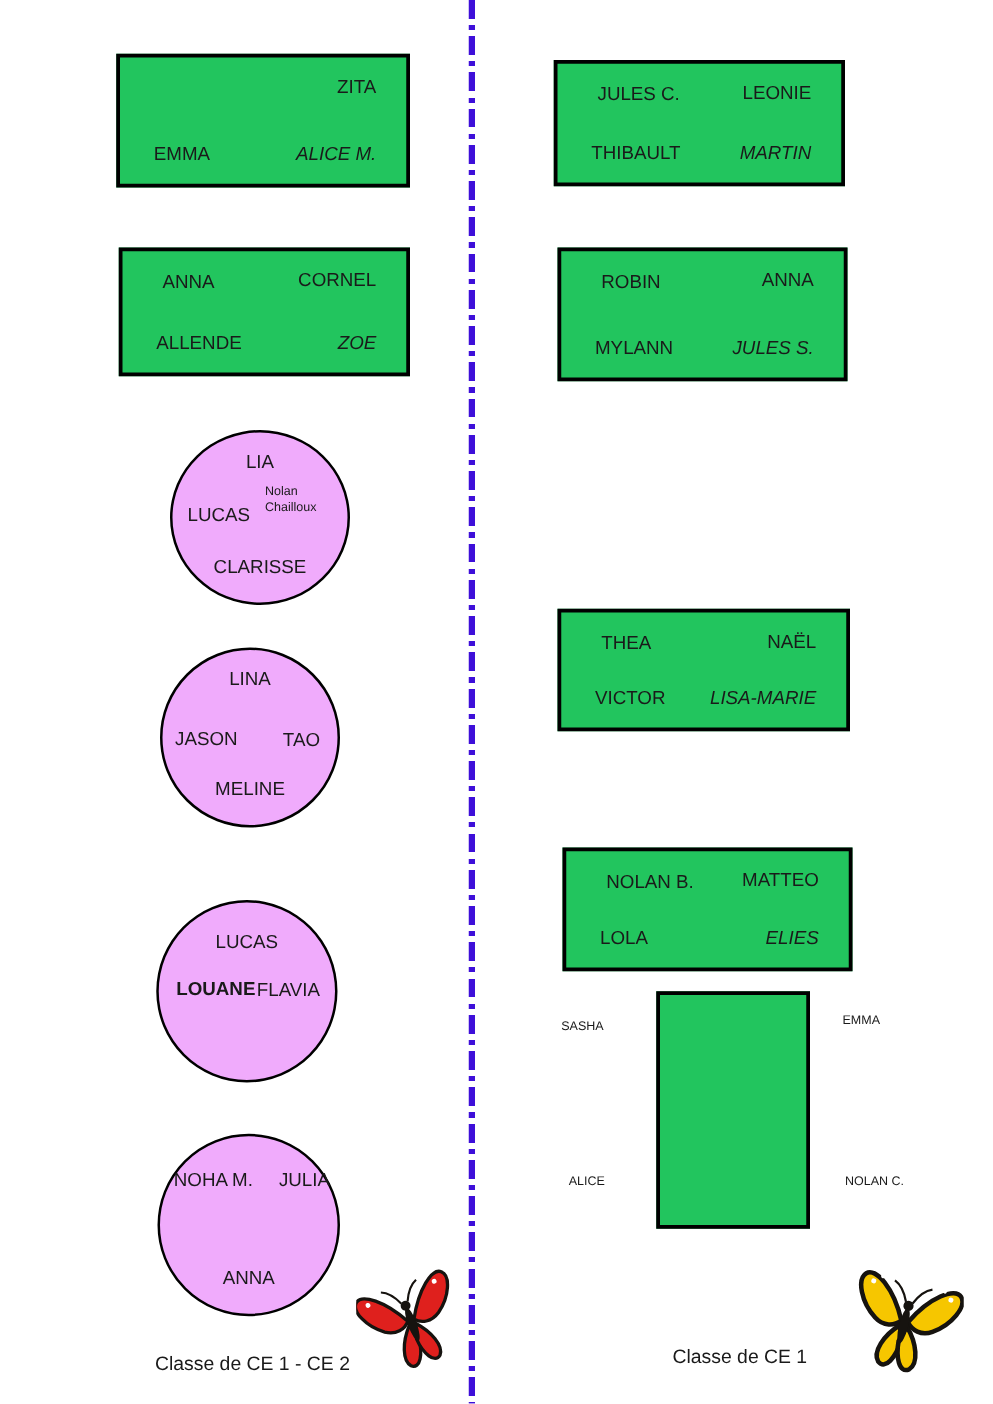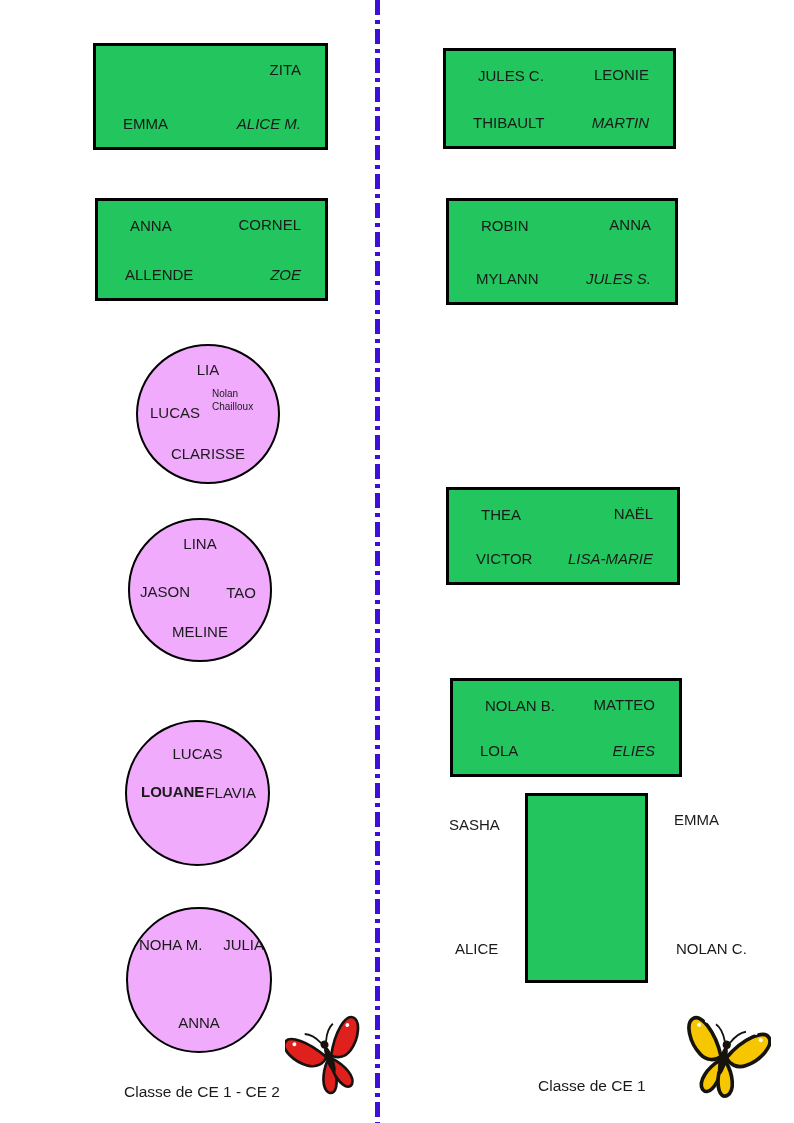--- a/index.html
+++ b/index.html
@@ -78,21 +78,21 @@
   
   #lc2 .c-left  { left: 10px; top: 63px; }
   #lc2 .c-right { right: 14px; top: 64px; }
   #lc3 .c-top   { top: 23px; }
   #lc3 .c-left  { left: 14px; top: 61px; }
   #lc3 .c-right { right: 12px; top: 62px; }
   #lc4 .c-left  { left: 11px; top: 27px; }
   #lc4 .c-right { right: 6px;  top: 27px; margin-left: 44px; }
 
   
-  .free-seat { position: absolute; font-size: 15px; white-space: nowrap; }
+  .free-seat { position: absolute; font-size: 10px; white-space: nowrap; }
   #seat-sasha  { left: 449px; top: 816px; }
   #seat-emma   { left: 674px; top: 811px; }
   #seat-alice  { left: 455px; top: 940px; }
   #seat-nolanc { left: 676px; top: 940px; }
 
   
   .caption { position: absolute; font-size: 15.5px; white-space: nowrap; }
   #cap-left  { left: 124px; top: 1083px; }
   #cap-right { left: 538px; top: 1077px; }
 

